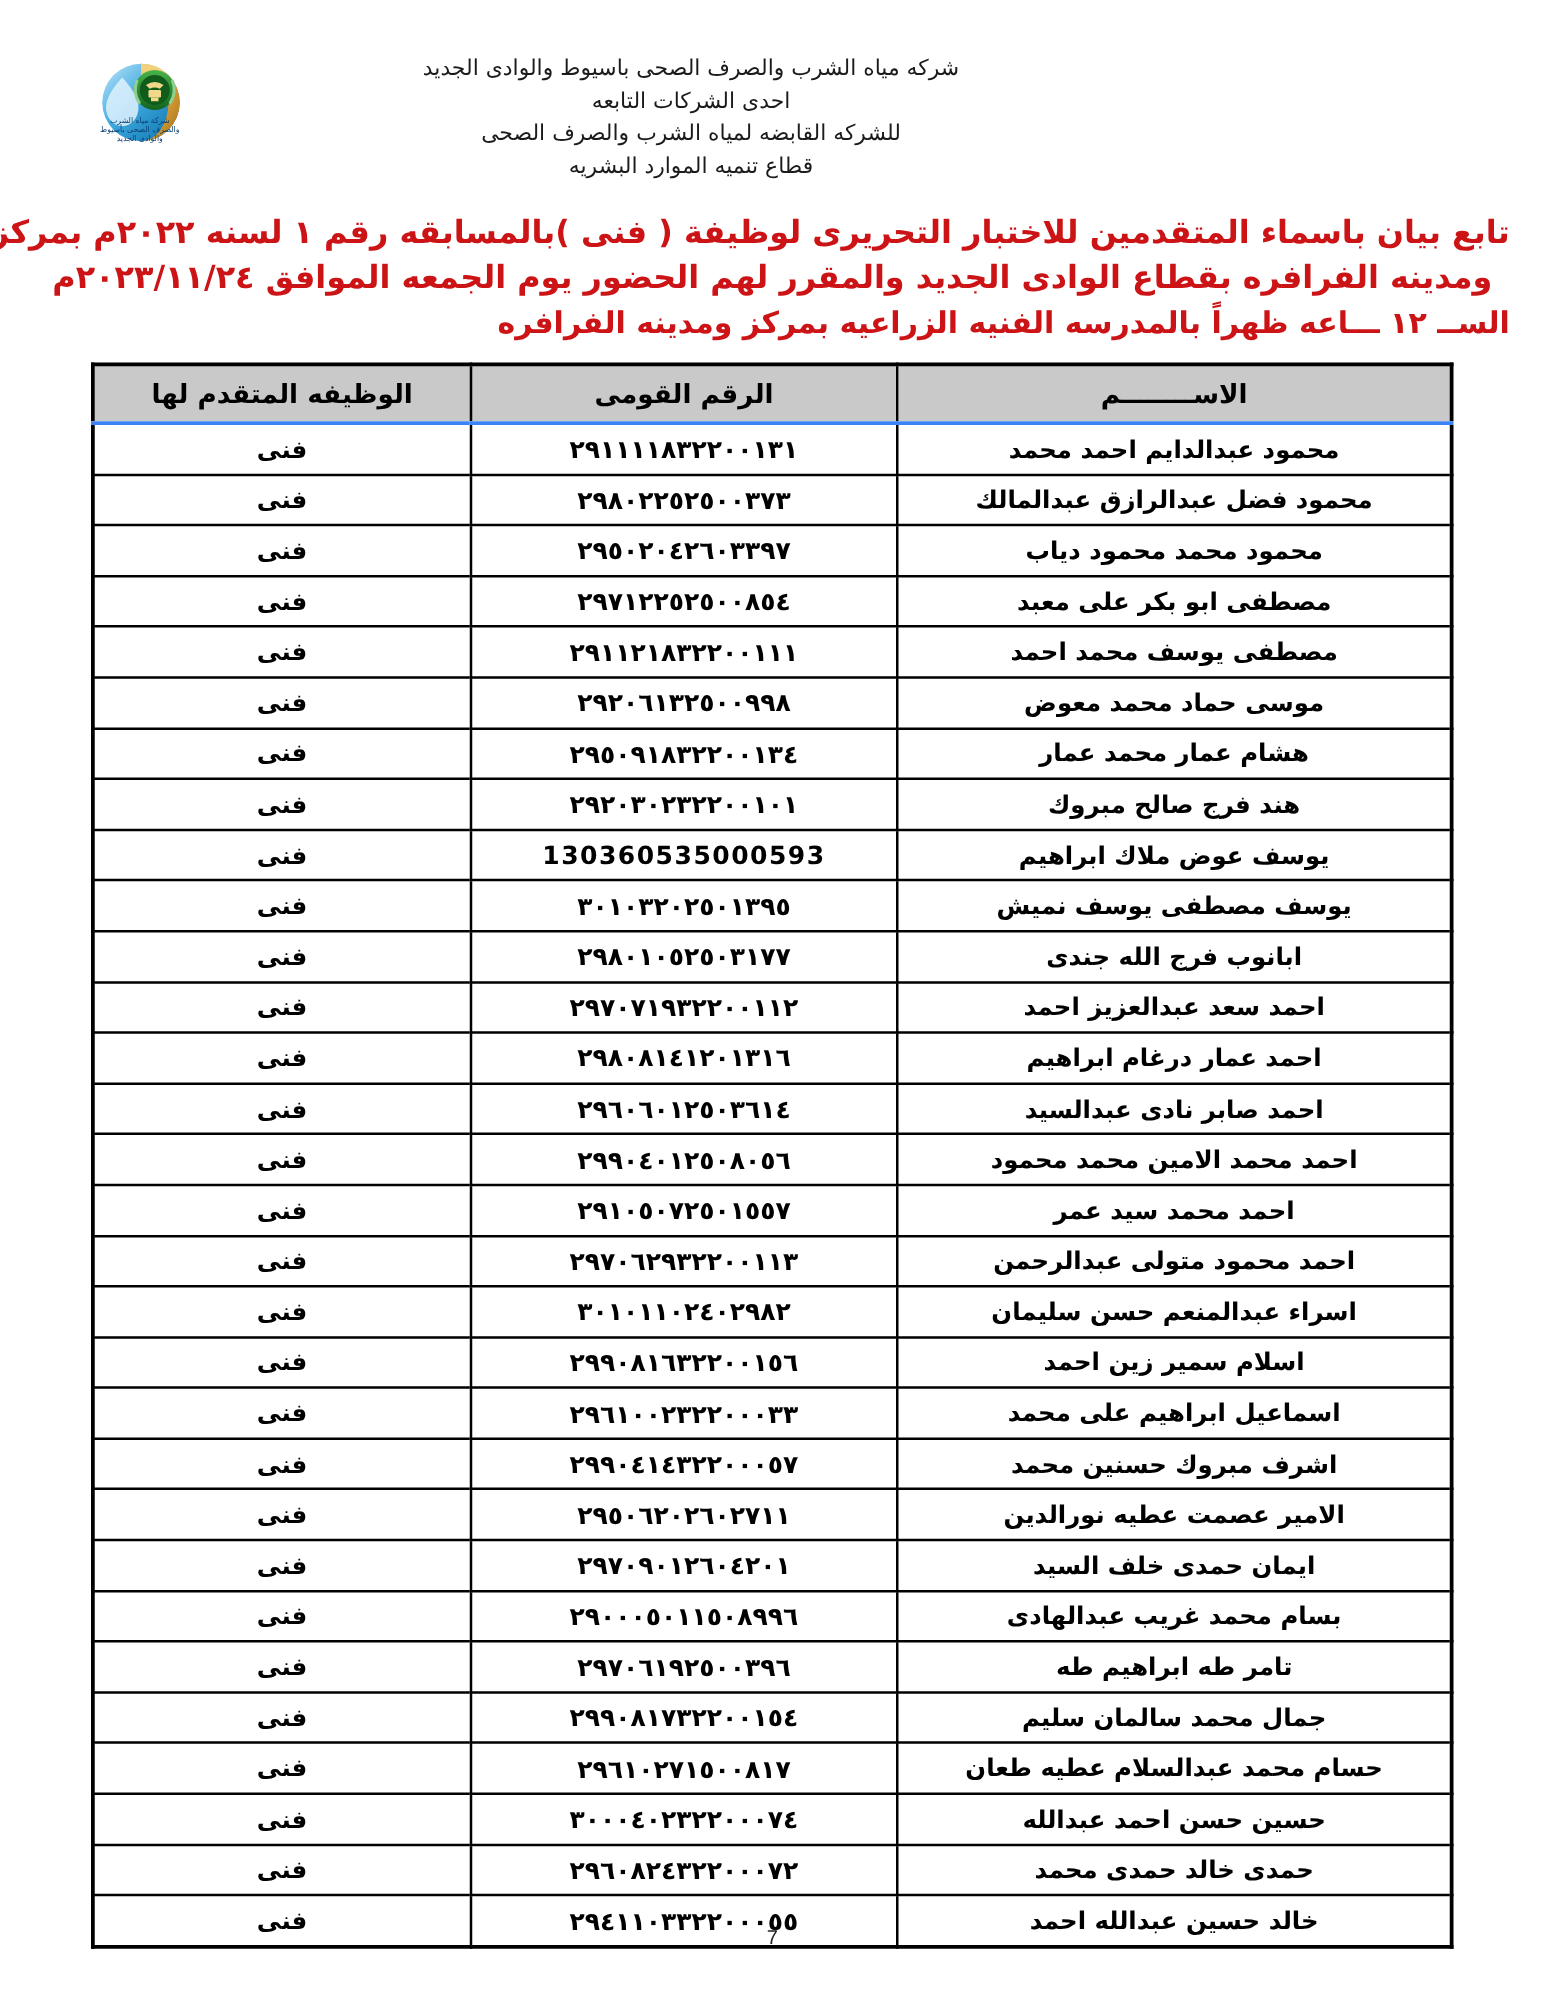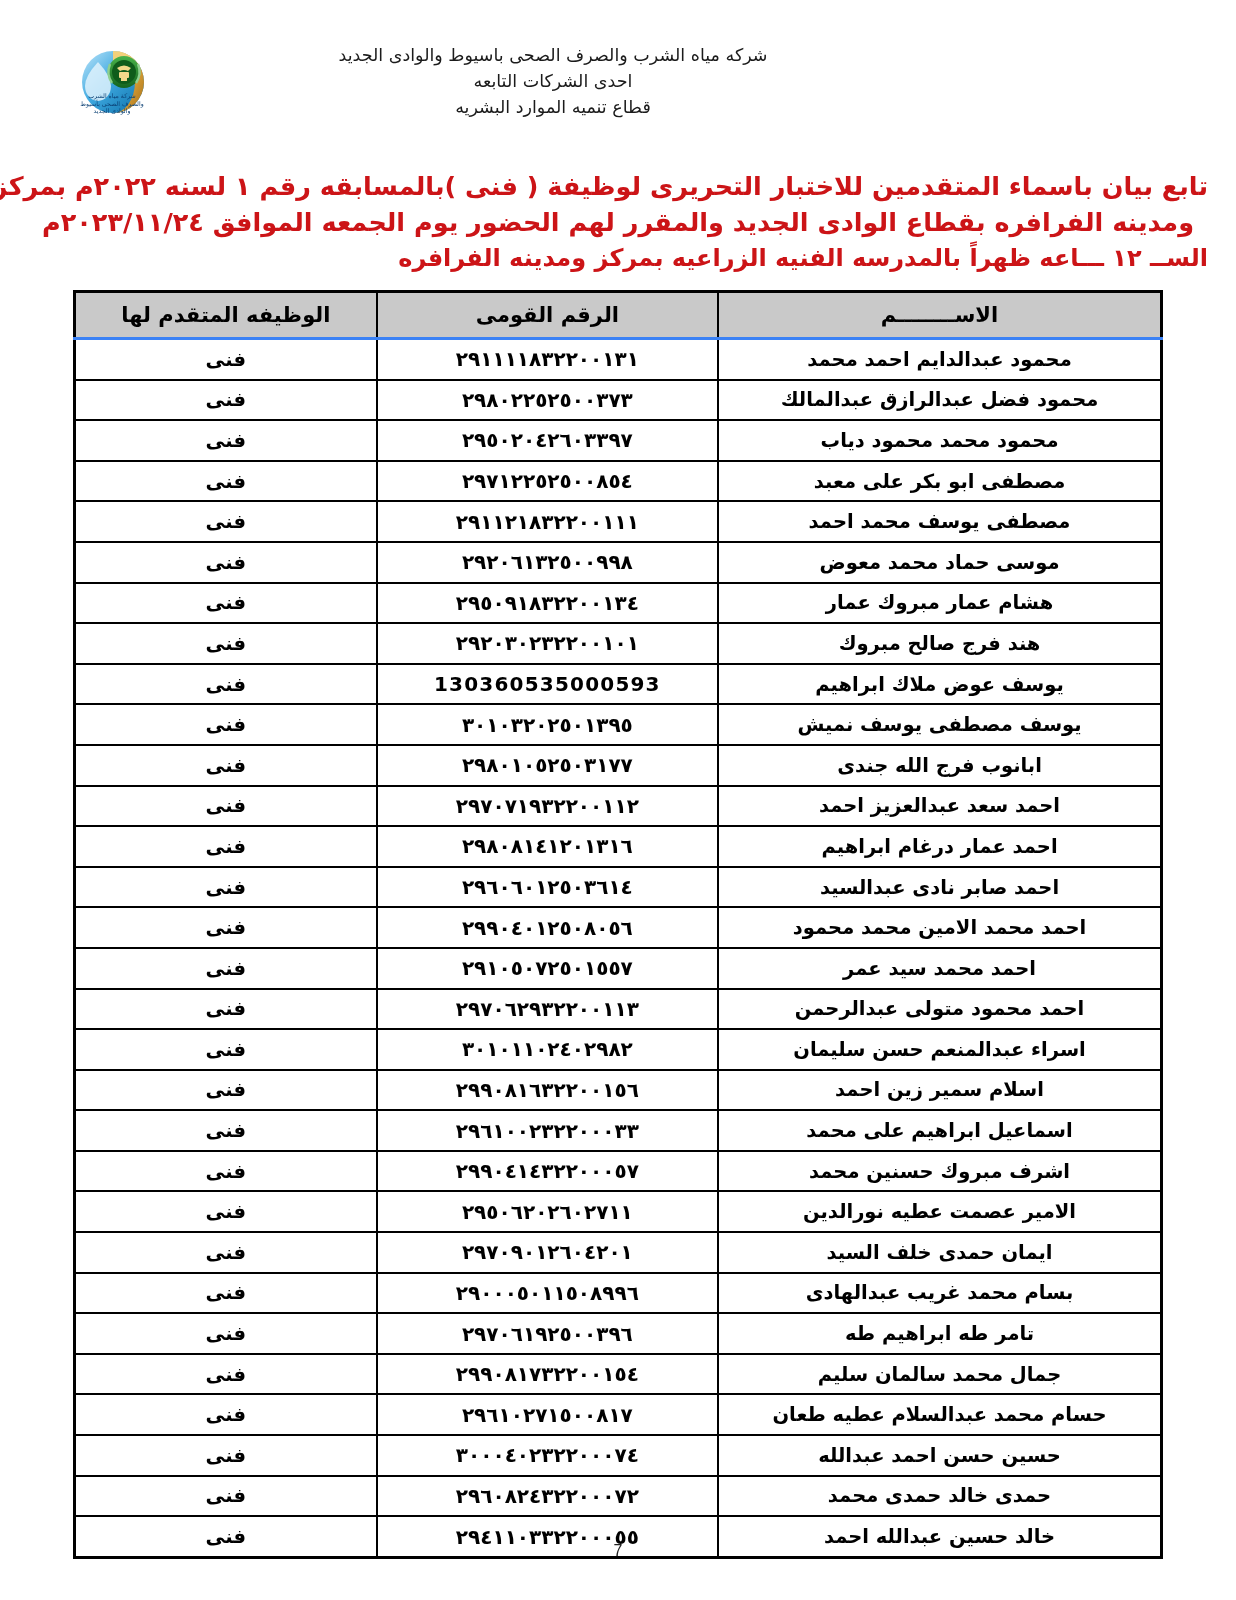--- a/index.html
+++ b/index.html
@@ -178,20 +178,21 @@
 
         <text x="60" y="56" font-size="6.2" fill="#0a3f73" text-anchor="middle" font-family="DejaVu Sans, sans-serif">شركة مياه الشرب</text>
         <text x="60" y="63.5" font-size="6.2" fill="#0a3f73" text-anchor="middle" font-family="DejaVu Sans, sans-serif">والصرف الصحى بأسيوط</text>
         <text x="60" y="71" font-size="6.2" fill="#0a3f73" text-anchor="middle" font-family="DejaVu Sans, sans-serif">والوادى الجديد</text>
       </svg>
     </div>
 
     <div class="org-lines">
       <div class="org-line">شركه مياه الشرب والصرف الصحى باسيوط والوادى الجديد</div>
       <div class="org-line">احدى الشركات التابعه</div>
+      <div class="org-line">للشركه القابضه لمياه الشرب والصرف الصحى</div>
       <div class="org-line">قطاع تنميه الموارد البشريه</div>
     </div>
   </div>
 
   <div class="title-block">
     <div class="title-line">تابع بيان باسماء المتقدمين للاختبار التحريرى لوظيفة ( فنى )بالمسابقه رقم ١ لسنه ٢٠٢٢م بمركز</div>
     <div class="title-line">ومدينه الفرافره بقطاع الوادى الجديد والمقرر لهم الحضور يوم الجمعه الموافق ٢٠٢٣/١١/٢٤م</div>
     <div class="title-line l3">الســ ١٢ ـــاعه ظهراً بالمدرسه الفنيه الزراعيه بمركز ومدينه الفرافره</div>
   </div>
 
@@ -234,21 +235,21 @@
             <td class="name">مصطفى يوسف محمد احمد</td>
             <td class="nid">٢٩١١٢١٨٣٢٢٠٠١١١</td>
             <td class="job">فنى</td>
           </tr>
           <tr>
             <td class="name">موسى حماد محمد معوض</td>
             <td class="nid">٢٩٢٠٦١٣٢٥٠٠٩٩٨</td>
             <td class="job">فنى</td>
           </tr>
           <tr>
-            <td class="name">هشام عمار مبروك عمار</td>
+            <td class="name">هشام عمار محمد عمار</td>
             <td class="nid">٢٩٥٠٩١٨٣٢٢٠٠١٣٤</td>
             <td class="job">فنى</td>
           </tr>
           <tr>
             <td class="name">هند فرج صالح مبروك</td>
             <td class="nid">٢٩٢٠٣٠٢٣٢٢٠٠١٠١</td>
             <td class="job">فنى</td>
           </tr>
           <tr>
             <td class="name">يوسف عوض ملاك ابراهيم</td>

